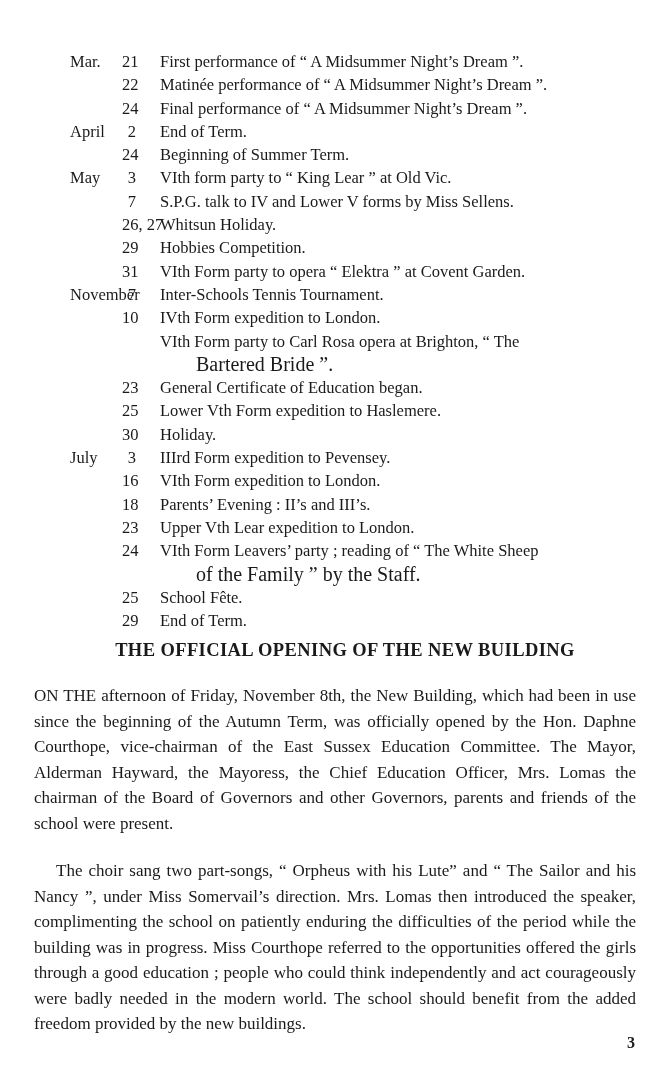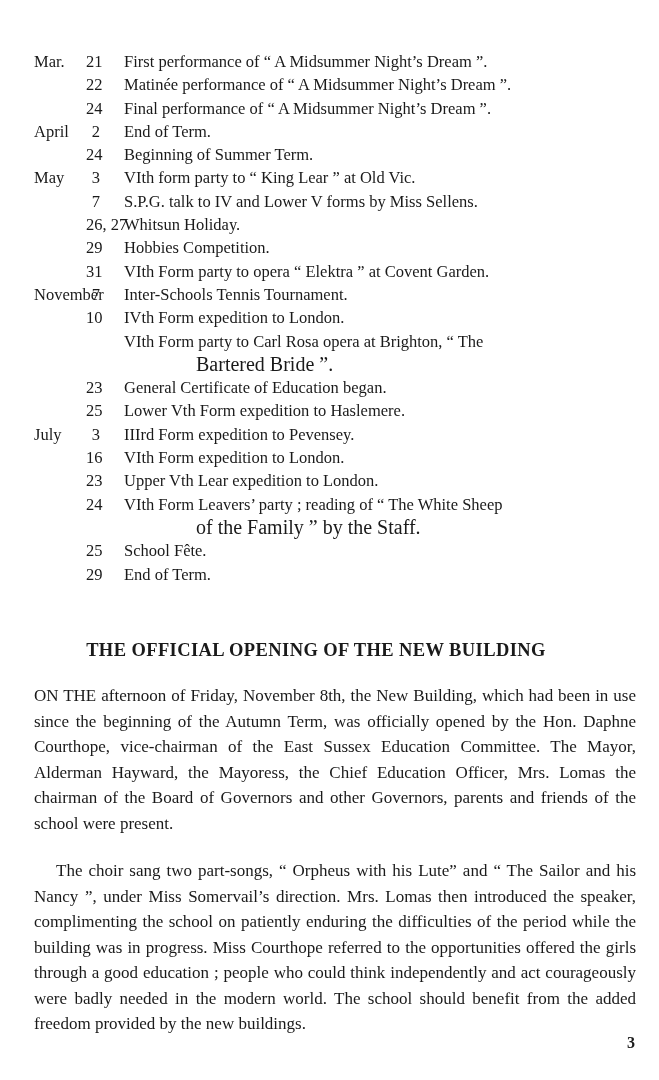--- a/index.html
+++ b/index.html
@@ -33,20 +33,21 @@
     display: flex;
     align-items: baseline;
     font-size: 16.5px;
     line-height: 23.3px;
     white-space: nowrap;
   }
   .diary-month {
     width: 52px;
     flex: 0 0 52px;
     font-size: 16.5px;
+    margin-left: 36px;
   }
   .diary-day {
     width: 38px;
     flex: 0 0 38px;
     text-align: right;
     padding-right: 24px;
     box-sizing: border-box;
   }
   .diary-event {
     flex: 1 1 auto;
@@ -76,21 +77,21 @@
   }
   .diary-cont .text {
     flex: 1 1 auto;
   }
   .indent-1 {
     padding-left: 72px;
   }
   
   .article-title {
     position: absolute;
-    left: 16px;
+    left: 45px;
     top: 640px;
     width: 600px;
     text-align: center;
     font-weight: bold;
     font-size: 18.5px;
     letter-spacing: 0.4px;
   }
   .article {
     position: absolute;
     left: 34px;
@@ -197,28 +198,38 @@
         <span class="diary-month"></span>
         <span class="diary-day">23</span>
         <span class="diary-event">General Certificate of Education began.</span>
       </div>
       <div class="diary-row">
         <span class="diary-month"></span>
         <span class="diary-day">25</span>
         <span class="diary-event">Lower Vth Form expedition to Haslemere.</span>
       </div>
       <div class="diary-row">
+        <span class="diary-month"></span>
+        <span class="diary-day">30</span>
+        <span class="diary-event">Holiday.</span>
+      </div>
+      <div class="diary-row">
         <span class="diary-month">July</span>
         <span class="diary-day">3</span>
         <span class="diary-event">IIIrd Form expedition to Pevensey.</span>
       </div>
       <div class="diary-row">
         <span class="diary-month"></span>
         <span class="diary-day">16</span>
         <span class="diary-event">VIth Form expedition to London.</span>
+      </div>
+      <div class="diary-row">
+        <span class="diary-month"></span>
+        <span class="diary-day">18</span>
+        <span class="diary-event">Parents’ Evening :  II’s and III’s.</span>
       </div>
       <div class="diary-row">
         <span class="diary-month"></span>
         <span class="diary-day">23</span>
         <span class="diary-event">Upper Vth Lear expedition to London.</span>
       </div>
       <div class="diary-row">
         <span class="diary-month"></span>
         <span class="diary-day">24</span>
         <span class="diary-event">VIth Form Leavers’ party ;  reading of “ The White Sheep</span>

